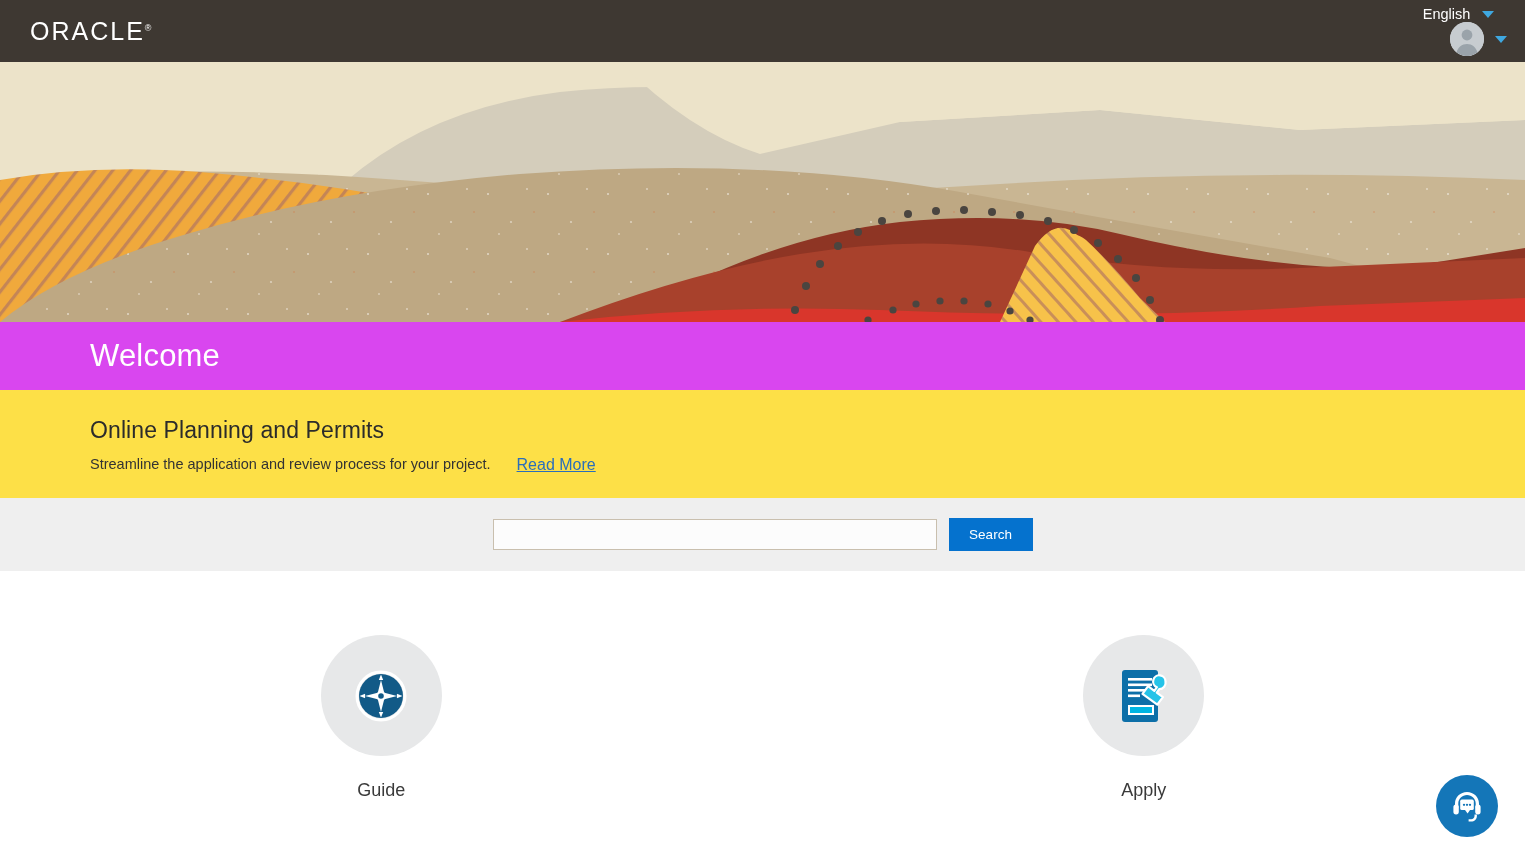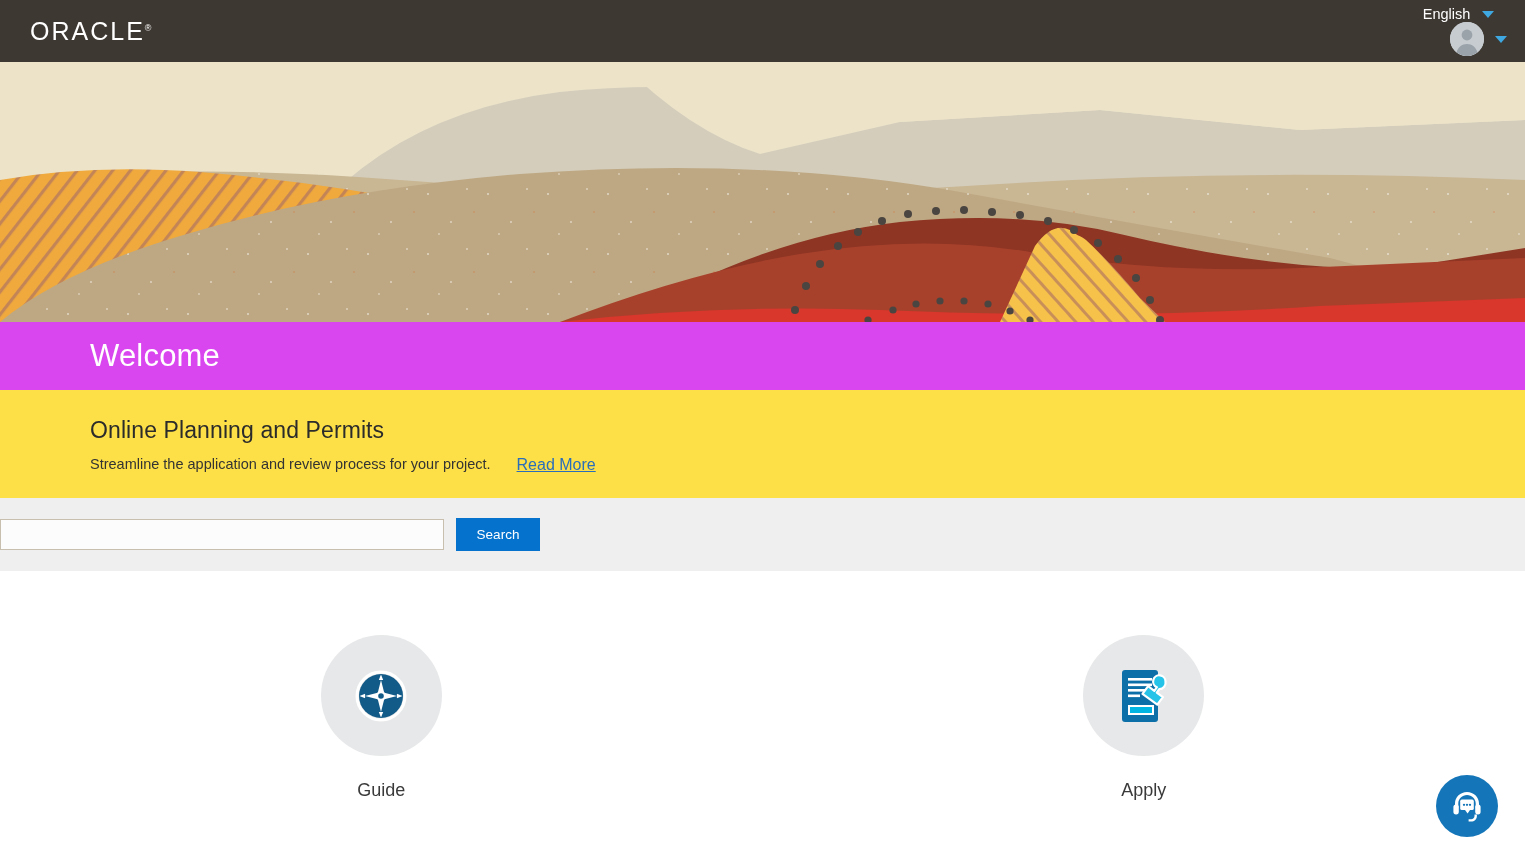--- a/index.html
+++ b/index.html
@@ -119,20 +119,21 @@
     font-size: 16px;
     text-decoration: underline;
   }
 
   
   .search-section {
     background: #efefef;
     height: 73px;
     display: flex;
     align-items: center;
+    justify-content: center;
     gap: 12px;
   }
   .search-input {
     width: 444px;
     height: 31px;
     border: 1px solid #c9bfae;
     background: #fcfcfc;
     font-size: 14px;
     padding: 0 7px;
     font-family: "Liberation Sans", sans-serif;

